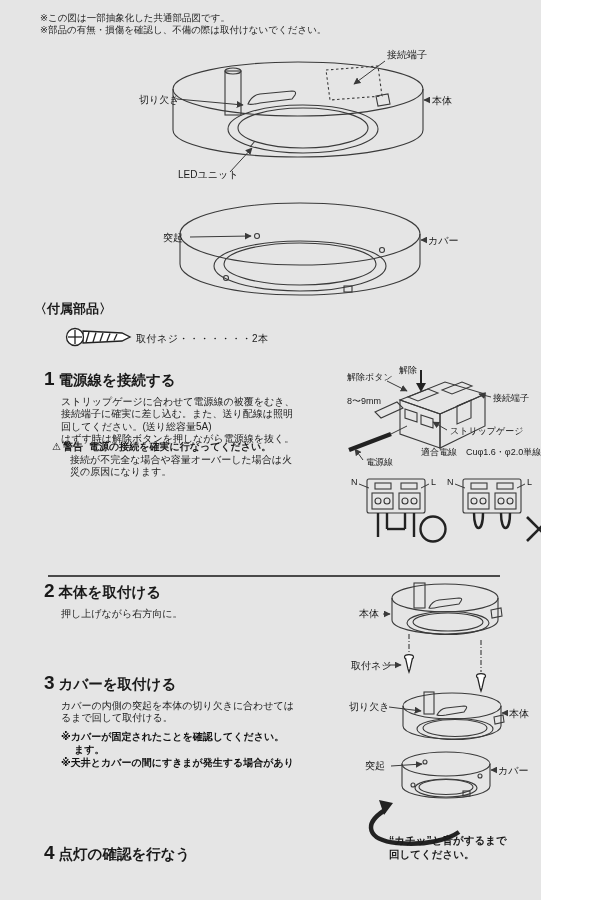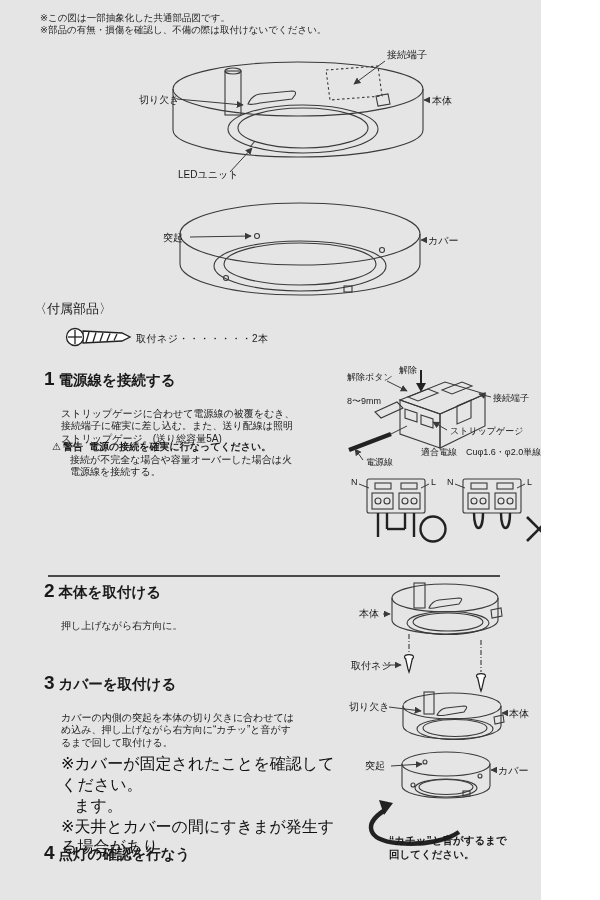--- a/index.html
+++ b/index.html
@@ -1,30 +1,30 @@
 <!DOCTYPE html>
 <html><head>
 <meta charset="utf-8">
 <style>
   html,body{margin:0;padding:0;background:#fff;}
   .page{position:relative;width:541px;height:900px;background:#e5e5e5;overflow:hidden;
         font-family:"Liberation Sans","DejaVu Sans",sans-serif;color:#1a1a1a;}
   .abs{position:absolute;}
   .note{font-size:9.5px;line-height:1.25;color:#222;}
-  .sec-head{font-size:13px;font-weight:normal;}
+  .sec-head{font-size:13px;font-weight:bold;}
   .item-label{font-size:10px;letter-spacing:.5px;}
   .step-head{display:flex;align-items:baseline;}
   .step-num{font-size:19px;font-weight:bold;margin-right:4px;}
   .step-title{font-size:14.5px;font-weight:bold;}
-  .step-body{font-size:10px;line-height:1.24;margin-top:18px;padding-left:17px;color:#222;}
+  .step-body{font-size:10px;line-height:1.24;margin-top:6px;padding-left:17px;color:#222;}
   .warn-head{font-size:10px;font-weight:bold;}
   .warn-icon{margin-right:2px;}
   .warn-ttl{margin-left:6px;}
   .warn-line{font-size:10px;line-height:1.24;padding-left:18px;color:#222;}
-  .noteline{font-size:16px;font-weight:normal;line-height:1.3;color:#111;}
+  .noteline{font-size:10px;font-weight:bold;line-height:1.3;color:#111;}
   .cont{padding-left:13px;}
   .divider{height:1.6px;background:#4a4a4a;}
   svg{overflow:visible;}
   svg text{font-family:"Liberation Sans","DejaVu Sans",sans-serif;fill:#1a1a1a;}
   .lbl{font-size:10px;}
   .lbl9{font-size:9px;}
   .cap{font-size:10.5px;font-weight:bold;}
   .ln{stroke:#3a3a3a;stroke-width:1.1;fill:none;}
   .ld{stroke:#3a3a3a;stroke-width:1;fill:none;}
 </style>
@@ -108,29 +108,30 @@
   <div class="abs item-label" style="left:136px;top:332px">取付ネジ・・・・・・・2本</div>
 
   <div class="abs" style="left:44px;top:368px;width:300px">
     <div class="step-head">
       <span class="step-num">1</span>
       <span class="step-title">電源線を接続する</span>
     </div>
     <div class="step-body">
       <div>ストリップゲージに合わせて電源線の被覆をむき、</div>
       <div>接続端子に確実に差し込む。また、送り配線は照明</div>
-      <div>ストリップゲージ。(送り総容量5A)</div>
+      <div>回してください。(送り総容量5A)</div>
+      <div>はずす時は解除ボタンを押しながら電源線を抜く。</div>
     </div>
   </div>
   <div class="abs" style="left:52px;top:440px;width:290px">
     <div class="warn-head">
       <span class="warn-icon">⚠</span><span>警告</span><span class="warn-ttl">電源の接続を確実に行なってください。</span>
     </div>
     <div class="warn-line">接続が不完全な場合や容量オーバーした場合は火</div>
-    <div class="warn-line">電源線を接続する。</div>
+    <div class="warn-line">災の原因になります。</div>
   </div>
 
   <svg class="abs" style="left:345px;top:364px" width="252" height="106" viewBox="0 0 252 106">
     <g class="ln">
       <polygon points="55,36 100,18 140,30 95,50"></polygon>
       <polygon points="55,36 95,50 95,84 55,70"></polygon>
       <polygon points="95,50 140,30 140,62 95,84"></polygon>
       <polygon points="63,33 83,25 93,29 73,37"></polygon>
       <polygon points="97,26 117,18 127,22 107,30"></polygon>
       <polygon points="60,45 72,49 72,58 60,54"></polygon>
@@ -250,21 +251,20 @@
     </g>
   </svg>
 
   <div class="abs" style="left:44px;top:672px;width:305px">
     <div class="step-head">
       <span class="step-num">3</span>
       <span class="step-title">カバーを取付ける</span>
     </div>
     <div class="step-body">
       <div>カバーの内側の突起を本体の切り欠きに合わせては</div>
-      <div>め込み、押し上げながら右方向に“カチッ”と音がす</div>
       <div>るまで回して取付ける。</div>
       <div style="height:5px"></div>
       <div class="noteline">※カバーが固定されたことを確認してください。</div>
       <div class="noteline cont">ます。</div>
       <div class="noteline">※天井とカバーの間にすきまが発生する場合があり</div>
     </div>
   </div>
 
   <svg class="abs" style="left:345px;top:688px" width="250" height="205" viewBox="0 0 250 205">
     <g class="ln">

